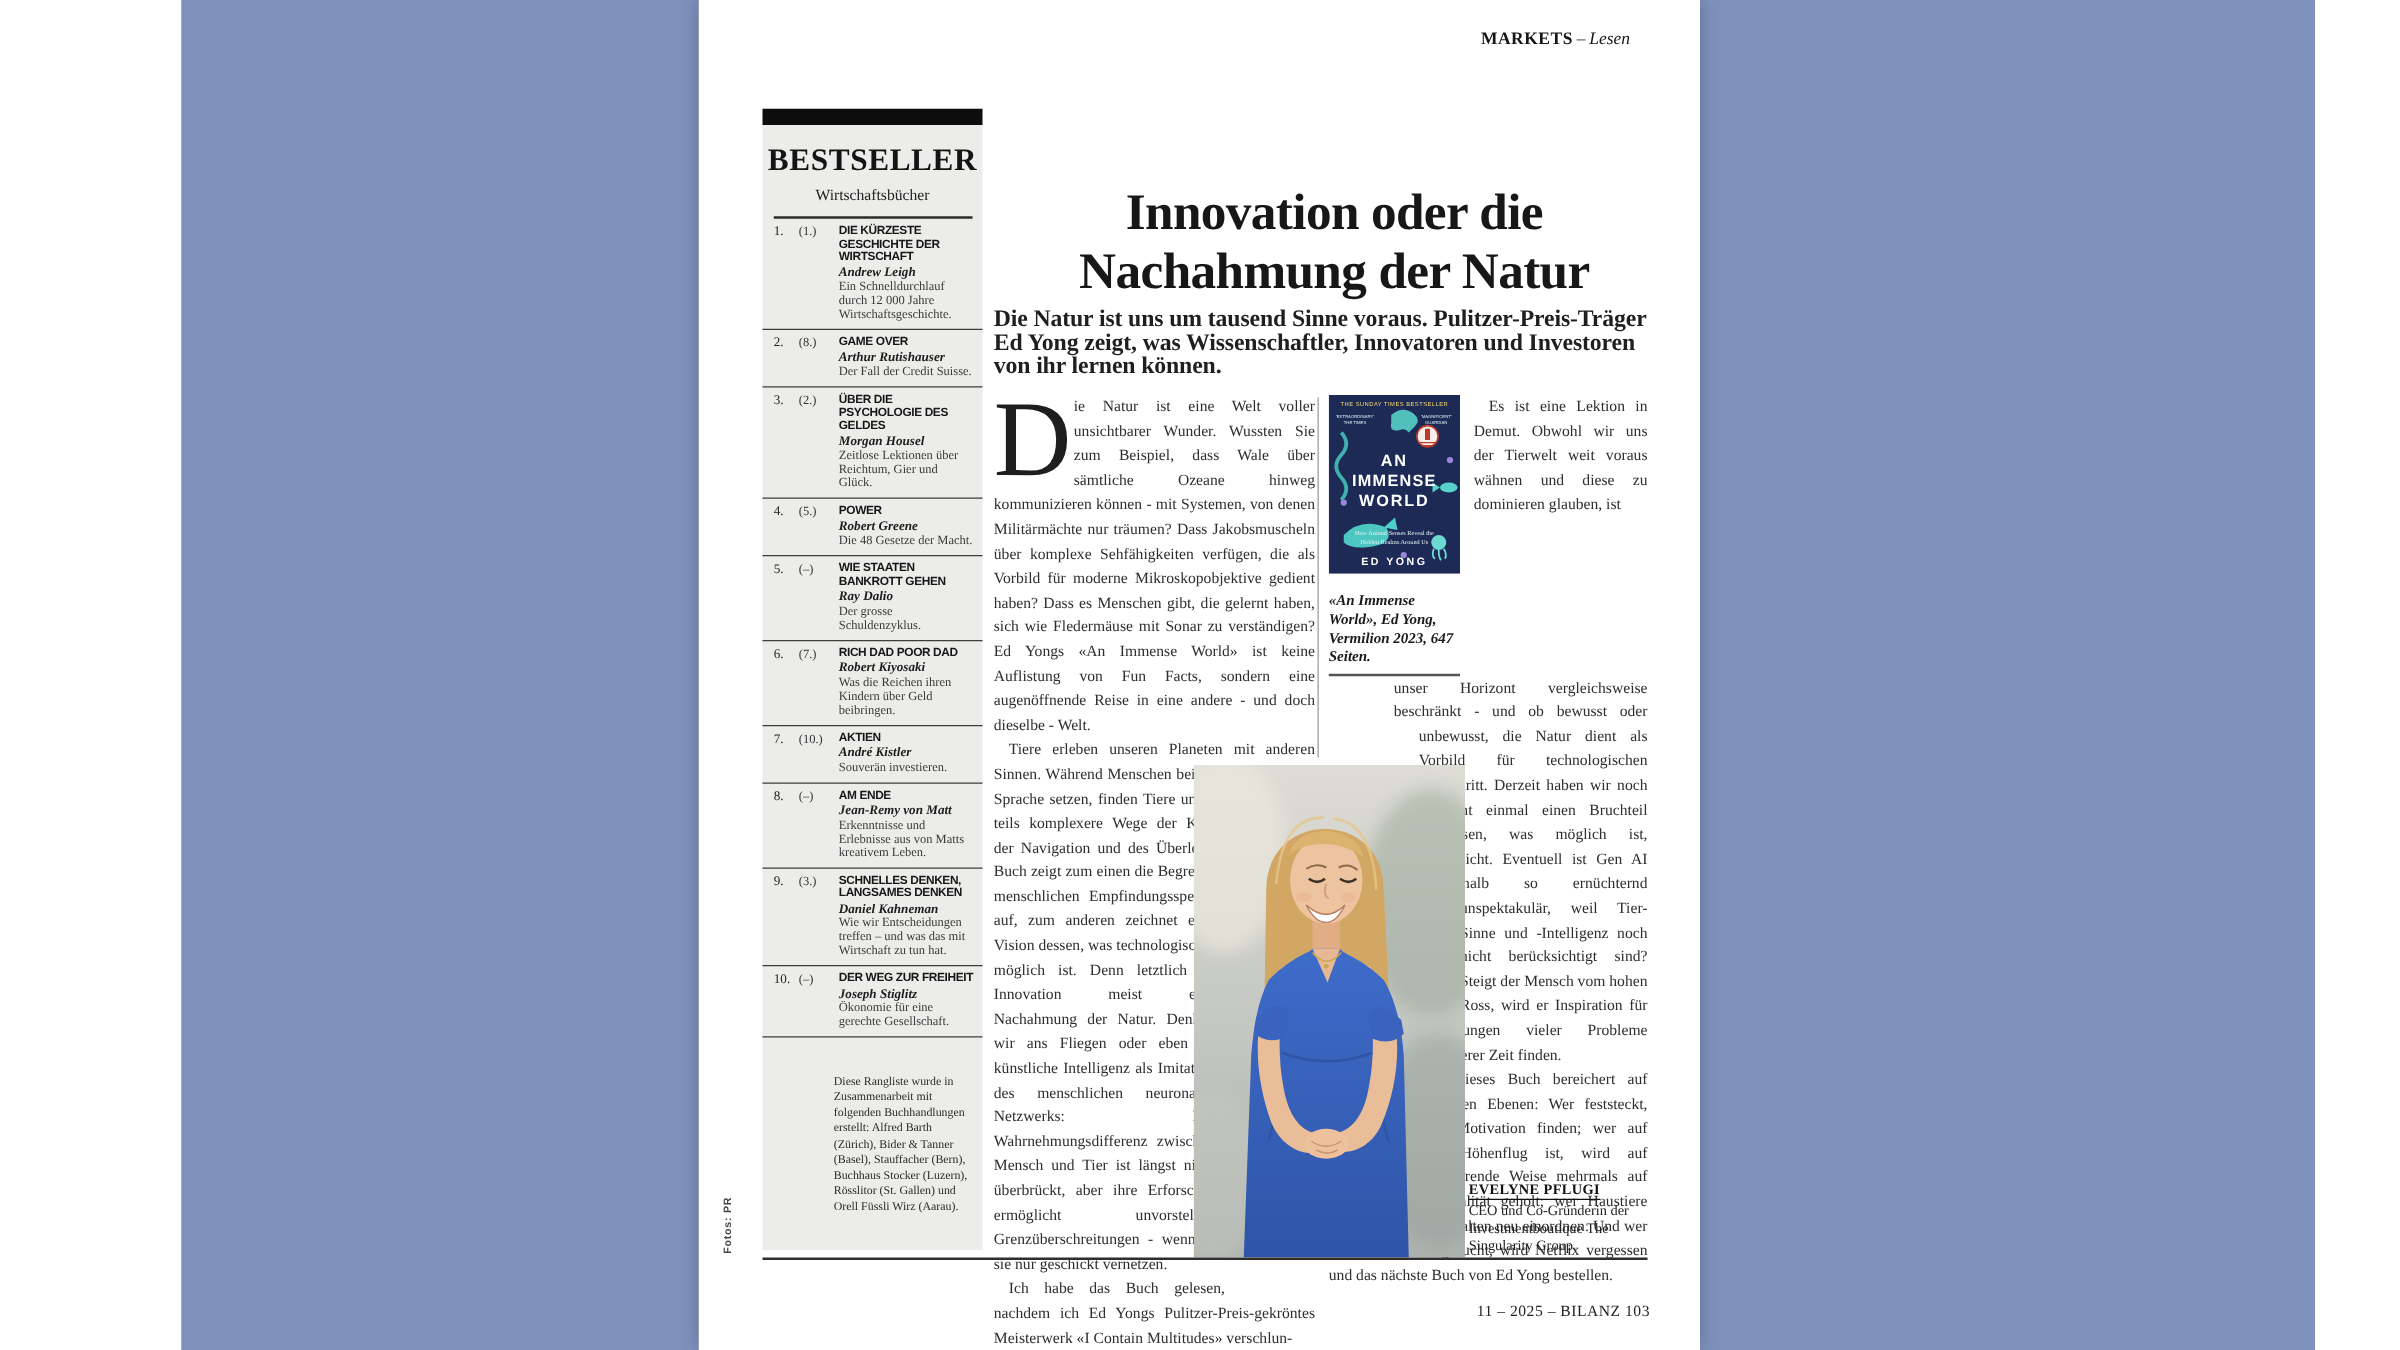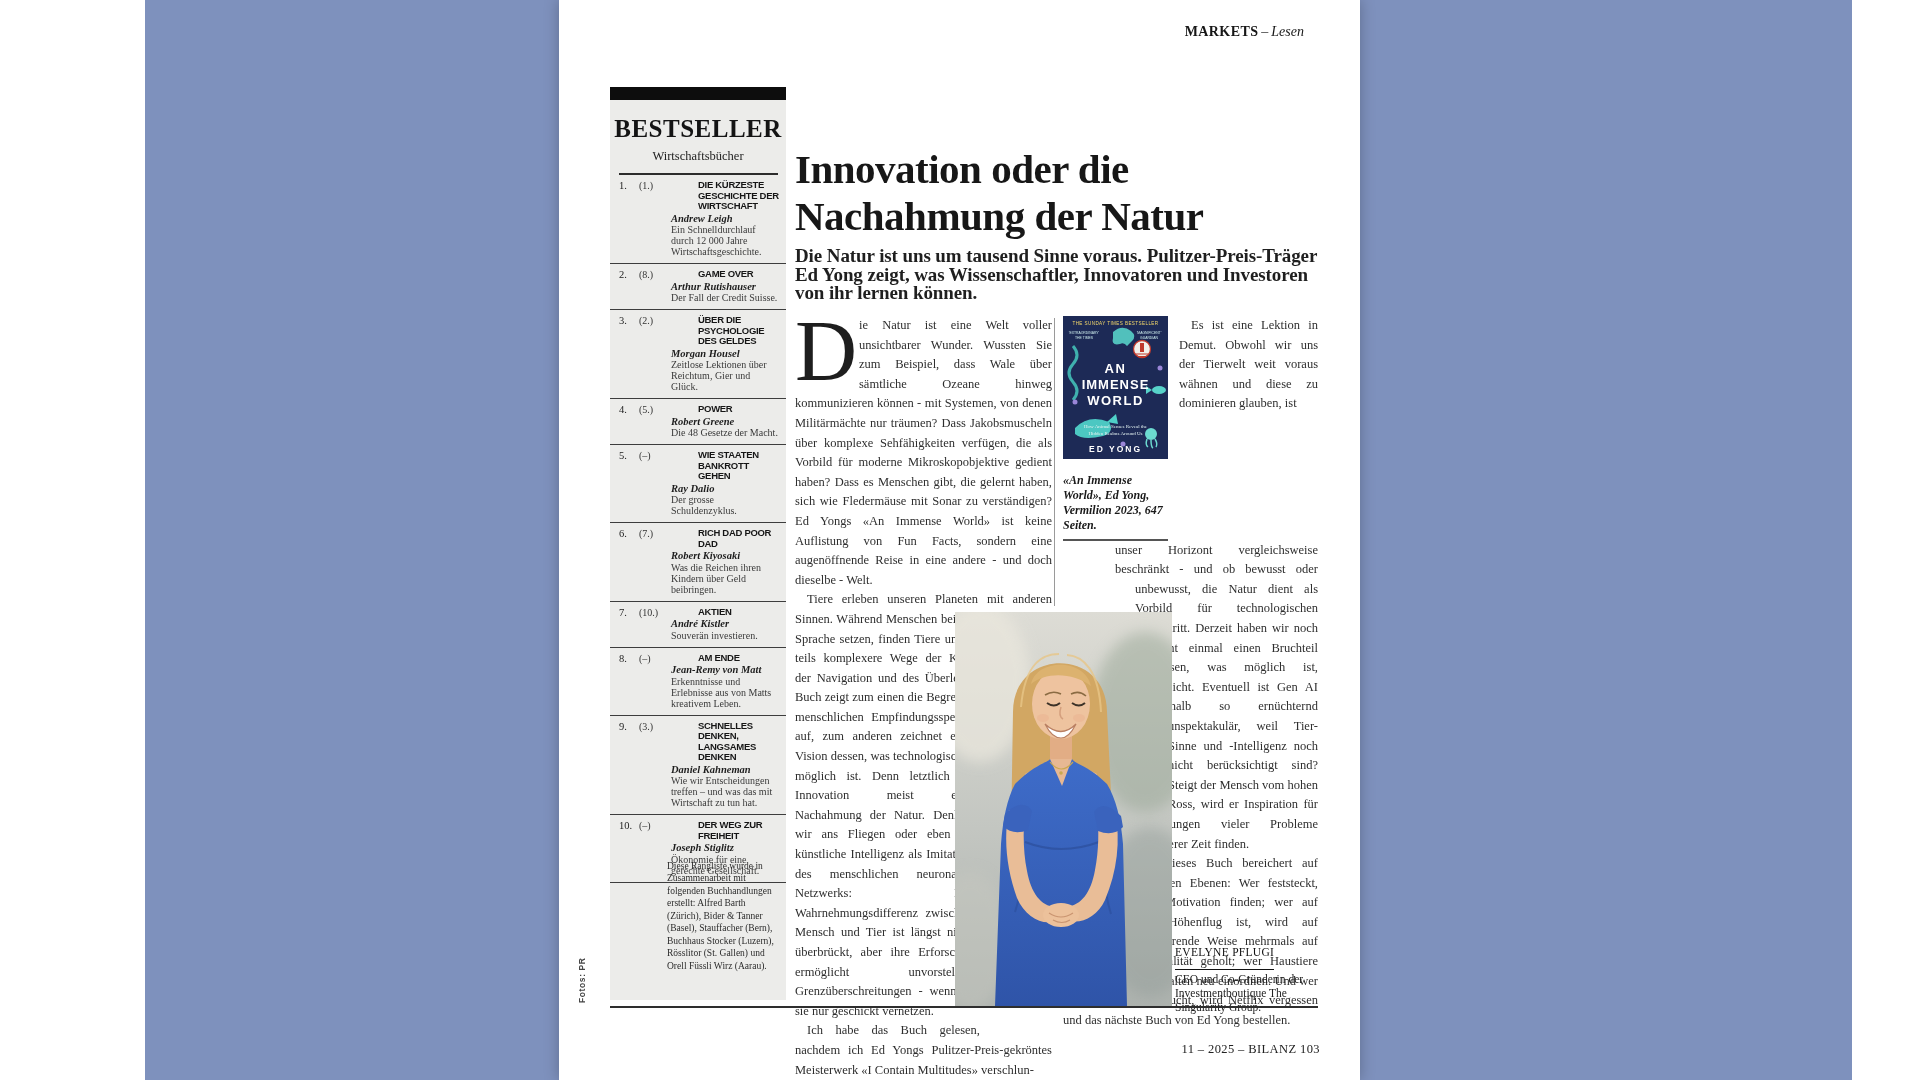--- a/index.html
+++ b/index.html
@@ -40,35 +40,35 @@
   .bs-body{position:relative;background:var(--box-gray);height:900px;padding-top:15px;}
   .bs-title{font-size:25px;font-weight:700;letter-spacing:.5px;text-align:center;color:#141414;font-family:"Liberation Serif",serif;}
   .bs-sub{font-size:12.5px;text-align:center;margin-top:6px;color:#222;}
   .bs-rule{height:2px;background:#2c2c2c;margin:9px 8px 0 9px;}
   .bs-list{list-style:none;}
   .bs-item{display:grid;grid-template-columns:15px 27px 1fr;column-gap:5px;
     padding:5px 7px 6px 9px;border-bottom:1px solid #3d3d3d;}
   .bs-item .rk{font-size:10.5px;color:#222;}
   .bs-item .pv{font-size:10px;color:#333;}
   .bs-item .ti{display:block;font-family:"Liberation Sans",sans-serif;font-weight:700;font-size:9.5px;
-    line-height:10.5px;letter-spacing:-0.3px;color:#161616;margin-left:27px;}
+    line-height:10.5px;letter-spacing:-0.3px;color:#161616;}
   .bs-item .au{display:block;font-weight:700;font-style:italic;font-size:10.5px;line-height:11.5px;color:#1d1d1d;margin-top:1px;}
   .bs-item .de{display:block;font-size:10px;line-height:11px;color:#3a3a3a;}
   .bs-note{position:absolute;left:9px;right:8px;bottom:28px;font-size:9.5px;line-height:12.5px;color:#2b2b2b;margin-left:48px;}
 
   
   .kicker-block{position:absolute;left:236px;top:86px;width:523px;border-top:2px solid var(--rule-dark);
     border-bottom:1px solid var(--rule-dark);padding:7px 0 5px;}
   .kicker .k1{display:inline-block;font-family:"Liberation Sans",sans-serif;font-weight:700;font-size:17px;
     color:var(--accent);letter-spacing:-0.3px;transform:scaleX(.93);transform-origin:left center;}
   .kicker .k2{font-weight:700;font-size:18px;color:#1b1b1b;margin-left:-8px;}
   .byline{font-style:italic;font-size:12.5px;color:#222;margin:2px 0 0 248px;}
 
   .headline{position:absolute;left:236px;top:146px;width:545px;font-size:41px;line-height:47px;
-    font-weight:700;letter-spacing:-0.5px;color:#171717;}
+    font-weight:700;letter-spacing:-0.5px;color:#171717;text-align:center;}
   .lead{position:absolute;left:236px;top:247px;width:525px;font-size:19px;line-height:18.5px;
     font-weight:700;color:#1f1f1f;letter-spacing:-0.1px;}
 
   .colrule{position:absolute;left:495px;top:318px;width:1px;height:288px;background:#9a9a9a;}
 
   .col{position:absolute;top:316px;font-size:12.5px;line-height:19.6px;text-align:justify;color:var(--body-ink);hyphens:auto;}
   .col p{margin:0;}
   .col p.indent{text-indent:12px;}
   .col1{left:236px;width:257px;}
   .col2{left:504px;width:255px;}
@@ -81,22 +81,22 @@
 
   .col2-row{display:flex;gap:11px;}
   .coverfig{width:105px;flex:0 0 105px;}
   .cover-caption{font-size:12px;font-weight:700;font-style:italic;line-height:15px;color:#1a1a1a;margin-top:7px;text-align:left;}
   .caprule{height:2px;background:#555;margin-top:6px;}
   .narrowcell{flex:1;}
 
   .photo{position:absolute;left:396px;top:612px;width:217px;height:394px;}
 
   .bio{position:absolute;left:616px;top:942px;width:130px;text-align:left;}
-  .bio .bio-name{display:inline-block;font-size:11.5px;font-weight:400;letter-spacing:.3px;color:#111;
-    border-bottom:1px solid #111;padding-bottom:11px;}
+  .bio .bio-name{display:inline-block;font-size:11.5px;font-weight:700;letter-spacing:.3px;color:#111;
+    border-bottom:1px solid #111;padding-bottom:1px;}
   .bio .bio-desc{font-size:11.5px;line-height:14px;color:#222;margin-top:2px;}
 
   .bottom-rule{position:absolute;left:51px;top:1006px;width:708px;height:2px;background:var(--rule-dark);}
 </style>
 </head>
 <body>
 
 <div class="stage">
   <div class="blue-panel"></div>
 

